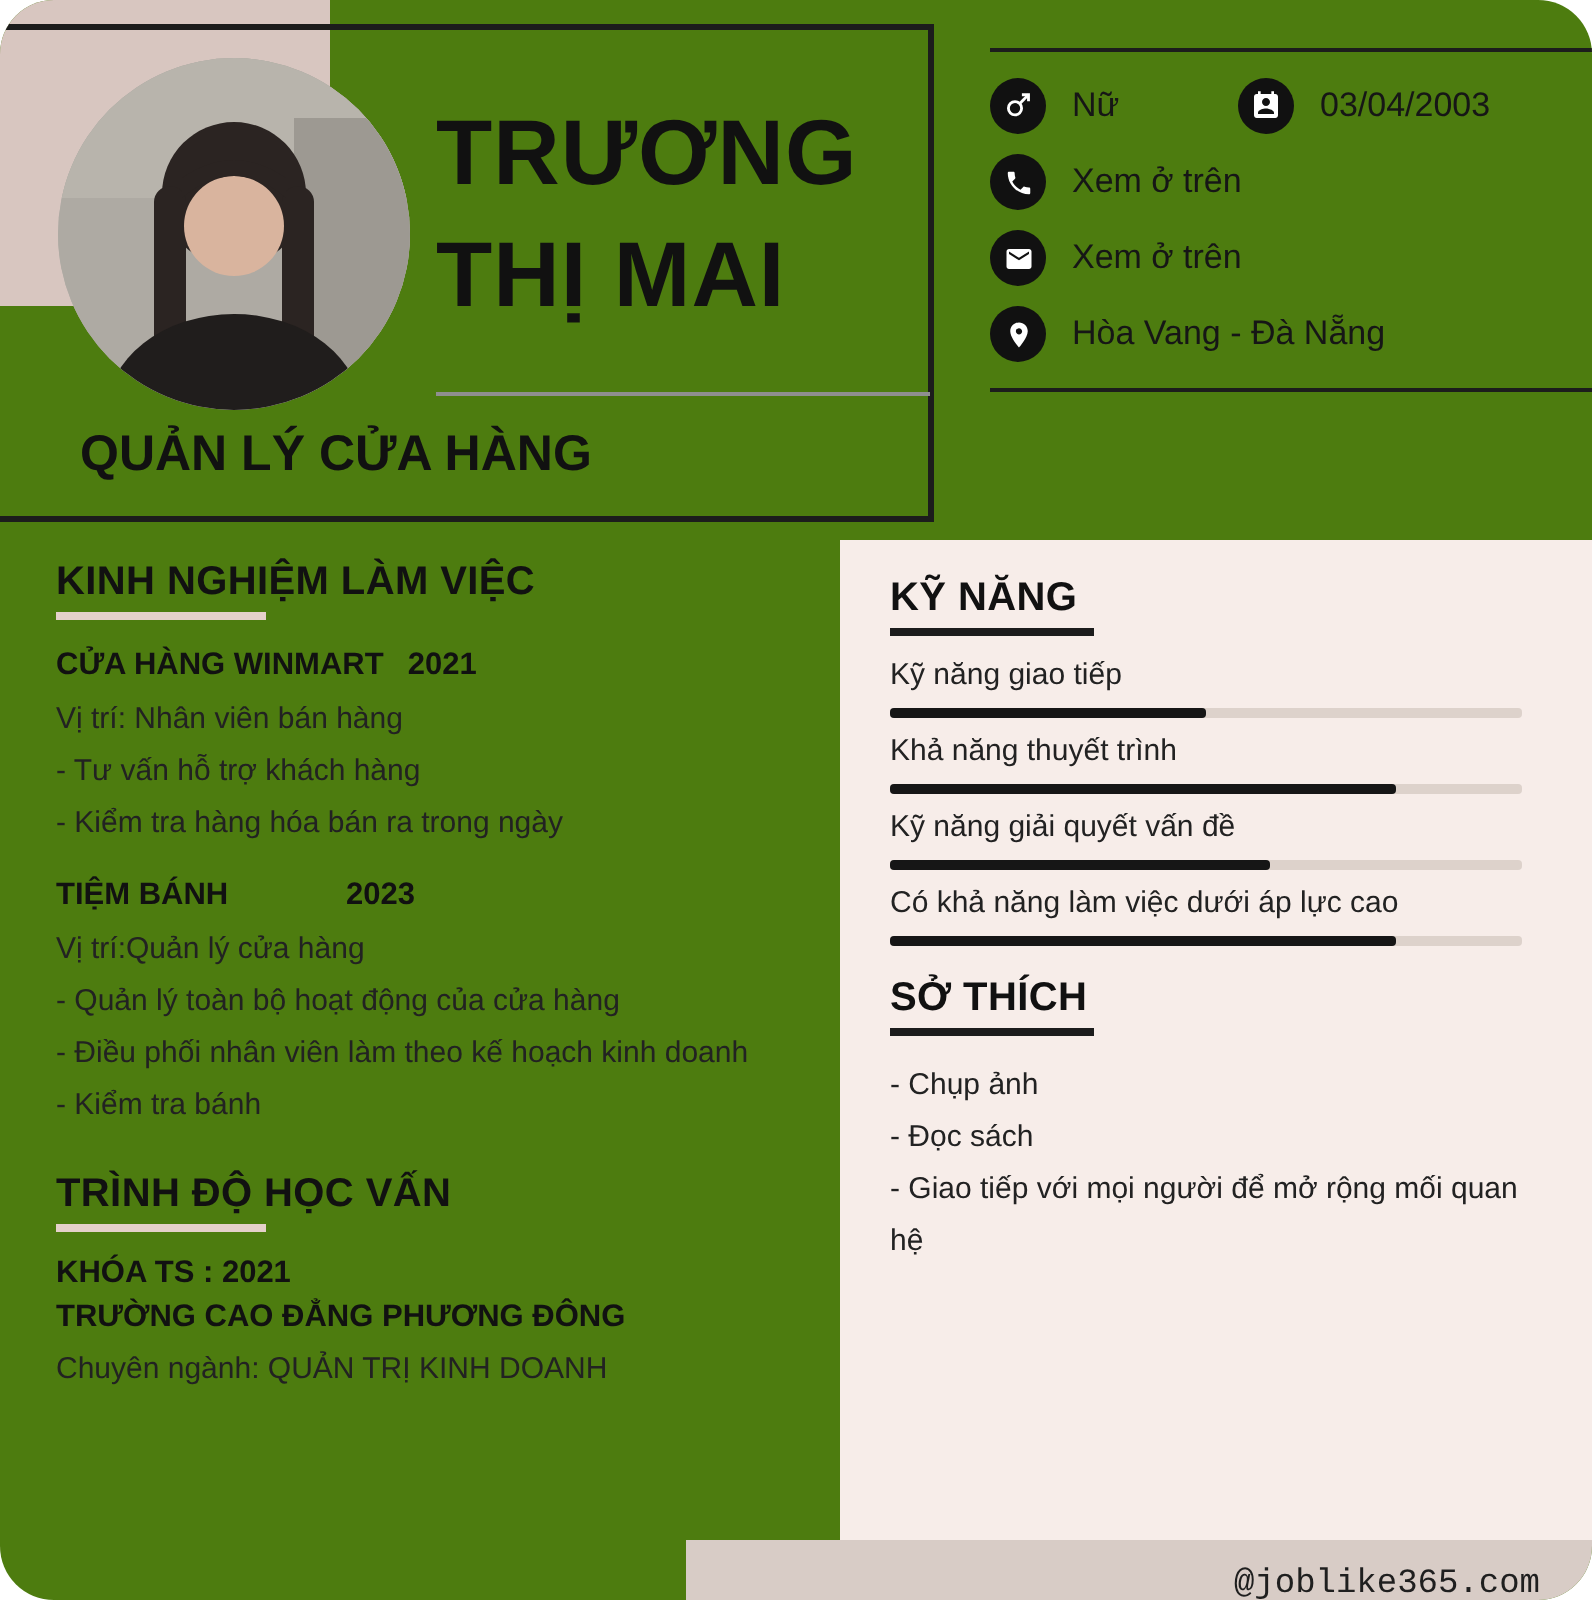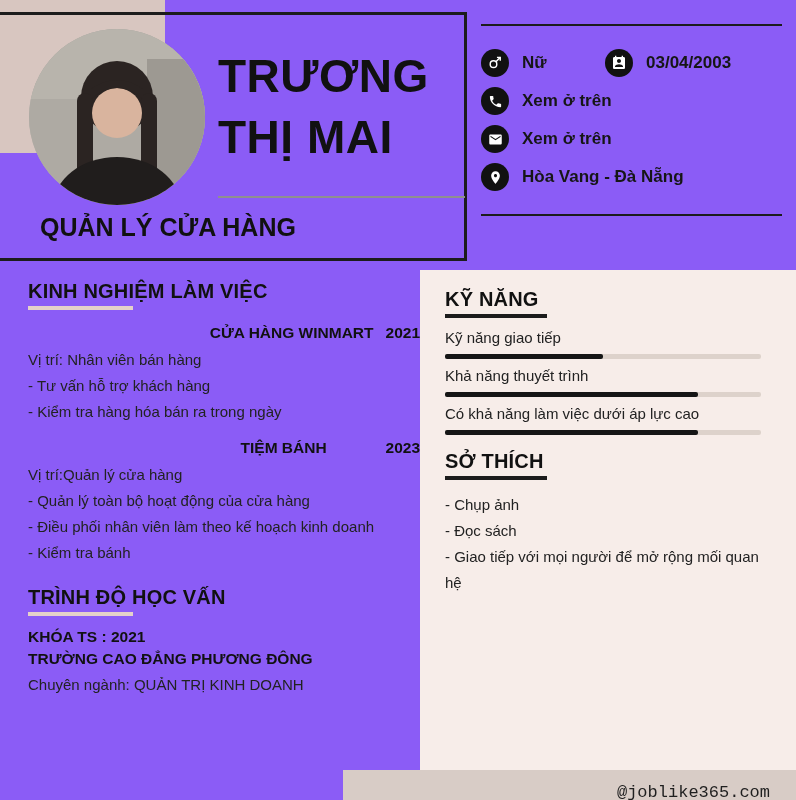--- a/index.html
+++ b/index.html
@@ -1,46 +1,46 @@
 <!DOCTYPE html>
 <html style="--accent-square: #d8c6c0; --sidebar-bg: #f7ede9; --underline-pink: #e5d1ca; --bar-fill: #161616; --bar-track: #ddd2cb; --footer-bg: #d8ccc6; --line-black: #1c1c1c;"><head>
 <meta charset="utf-8">
 <style>
   :root{
     --accent-square:#d8c6c0; --sidebar-bg:#f7ede9; --underline-pink:#e5d1ca;
     --bar-fill:#161616; --bar-track:#ddd2cb; --footer-bg:#d8ccc6; --line-black:#1c1c1c;
   }
   *{box-sizing:border-box; margin:0; padding:0;}
   html,body{margin:0; padding:0; background:#fff;}
-  .page{position:relative; width:796px; height:800px; background:#8b5cf6; overflow:hidden;
-        font-family:"Liberation Sans","DejaVu Sans",sans-serif; color:#1f1f1f;}
+  .page{position:relative; width:796px; height:800px; background:#4d7c0f; overflow:hidden;
+        font-family:"Liberation Sans","DejaVu Sans",sans-serif; color:#1f1f1f;border-radius:27px;}
   .beige-square{position:absolute; left:0; top:0; width:165px; height:153px;
         background:var(--accent-square,#d8c6c0);}
   .header-box{position:absolute; left:-6px; top:12px; width:473px; height:249px;
         border:3px solid var(--line-black,#1c1c1c); background:transparent;}
   .photo{position:absolute; left:29px; top:29px; width:176px; height:176px;
         border-radius:50%; overflow:hidden; background:#b4b0a9;}
   .name{position:absolute; left:218px; top:46px; width:230px;
         font-size:46px; line-height:61px; font-weight:800; letter-spacing:.5px; color:#111;}
   .name-divider{position:absolute; left:218px; top:196px; width:247px; height:2px; background:#8f8f8f;}
   .job-title{position:absolute; left:40px; top:213px; font-size:25px; font-weight:700; color:#111;}
-  .contact{position:absolute; left:481px; top:24px; width:301px;
+  .contact{position:absolute; left:495px; top:24px; width:301px;
         border-top:2px solid var(--line-black,#1c1c1c); border-bottom:2px solid var(--line-black,#1c1c1c);
-        padding:18px 0;font-weight:bold;}
+        padding:8px 0;}
   .c-row{display:flex; align-items:center; height:38px; gap:13px; font-size:17px; color:#161616;}
   .c-icon{width:28px; height:28px; border-radius:50%; background:#111; flex:0 0 28px;
         display:flex; align-items:center; justify-content:center;}
   .c-icon svg{display:block;}
   .c-gender-label{flex:0 0 70px;}
   .left-col{position:absolute; left:28px; top:270px; width:392px;}
   h2.sec{font-size:20px; line-height:26px; font-weight:800; color:#111; letter-spacing:.2px;}
   .ul-pink{width:105px; height:4px; background:var(--underline-pink,#e5d1ca); margin-top:2px;}
   .ul-black{width:102px; height:4px; background:var(--line-black,#1c1c1c); margin-top:2px;}
   .exp-title{margin-top:8px;}
-  .job-head{display:flex; margin-top:14px; font-size:15.5px; font-weight:700; color:#111;justify-content:flex-end;}
+  .job-head{display:flex; margin-top:14px; font-size:15.5px; font-weight:700; color:#111;}
   .job-head .company{min-width:145px; padding-right:12px;}
   .job-line{font-size:15px; line-height:26px; color:#222;}
   .job-pos{margin-top:5px;}
   .edu-title{margin-top:18px;}
   .edu-block{margin-top:10px;}
   .edu-bold{font-size:15.5px; line-height:22px; font-weight:700; color:#111;}
   .edu-line{font-size:15px; line-height:25px; color:#222; margin-top:2px;}
   .sidebar{position:absolute; left:420px; top:270px; width:376px; height:500px;
         background:var(--sidebar-bg,#f7ede9); padding:8px 18px 0 25px;}
   .obj-paras{margin-top:12px;}
@@ -172,20 +172,26 @@
               <div class="bar-fill" style="width: 50%;"></div>
             </div>
           </div>
           <div class="skill-item">
             <div class="skill-label">Khả năng thuyết trình</div>
             <div class="bar-track">
               <div class="bar-fill" style="width: 80%;"></div>
             </div>
           </div>
           <div class="skill-item">
+            <div class="skill-label">Kỹ năng giải quyết vấn đề</div>
+            <div class="bar-track">
+              <div class="bar-fill" style="width: 60%;"></div>
+            </div>
+          </div>
+          <div class="skill-item">
             <div class="skill-label">Có khả năng làm việc dưới áp lực cao</div>
             <div class="bar-track">
               <div class="bar-fill" style="width: 80%;"></div>
             </div>
           </div>
         </div>
     </section>
     <section>
       <h2 class="sec hobby-title">SỞ THÍCH</h2>
       <div class="ul-black"></div>

